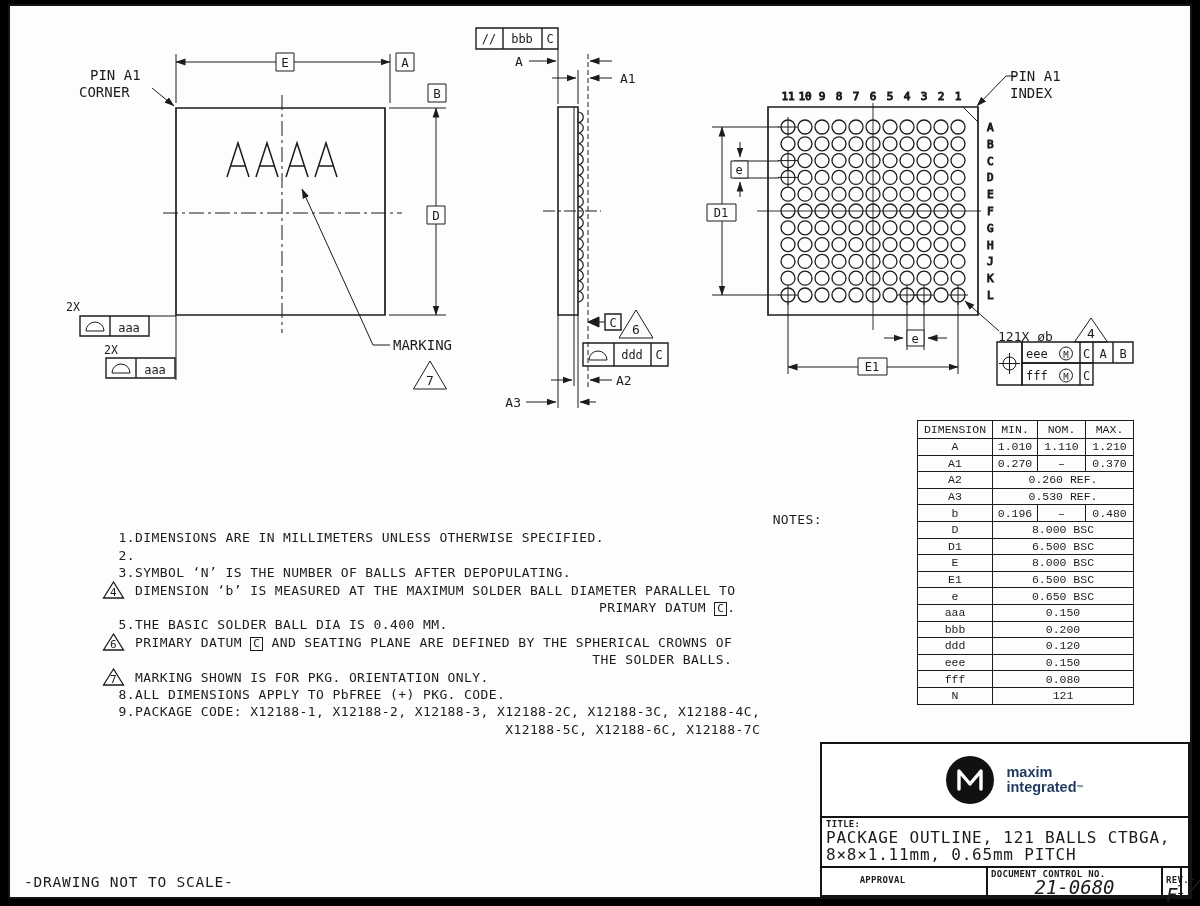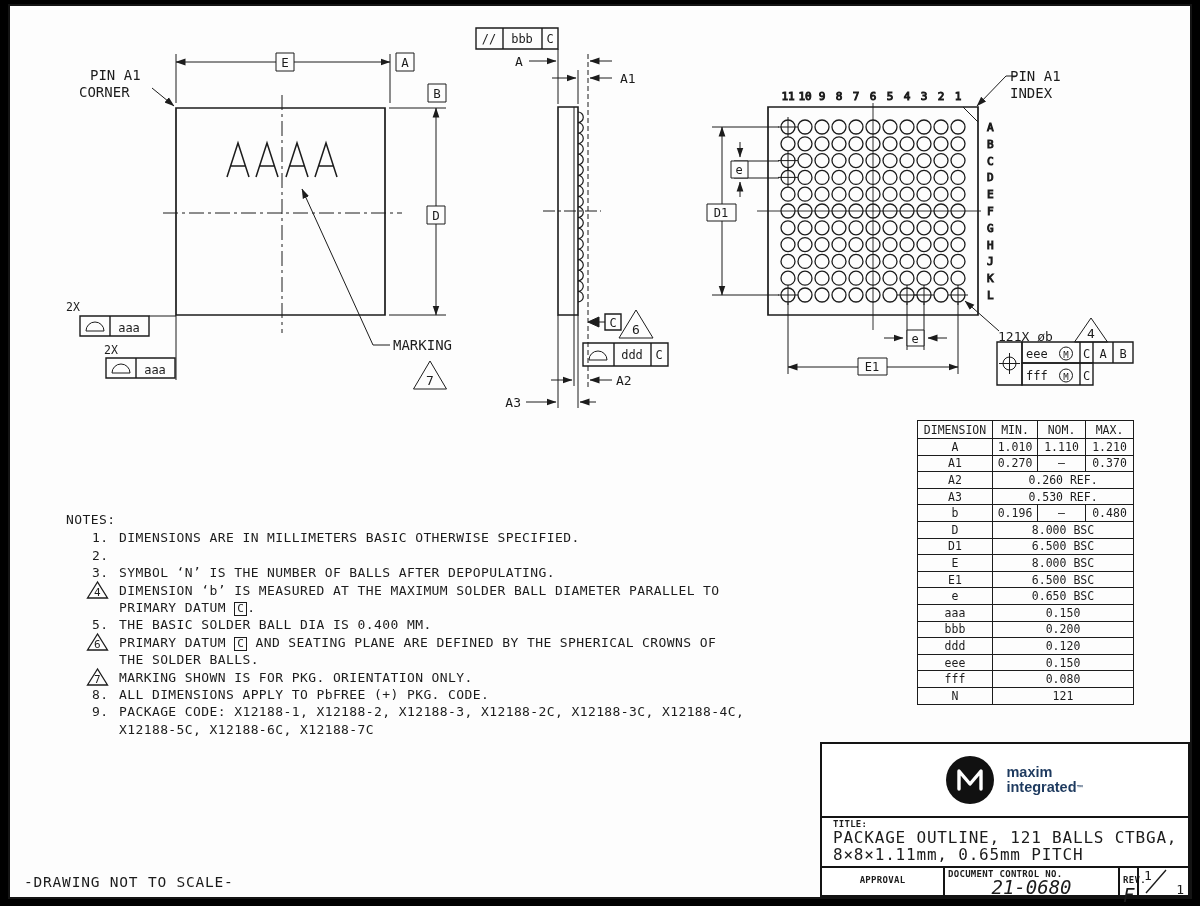--- a/index.html
+++ b/index.html
@@ -3,52 +3,52 @@
 <meta charset="utf-8">
 <style>
   html,body{margin:0;padding:0;background:#000;width:1200px;height:906px;overflow:hidden;}
   #page{position:absolute;left:8px;top:4px;width:1184px;height:895px;background:#fdfdfd;
         border:2px solid #141414;box-sizing:border-box;}
   #drawing{position:absolute;left:0;top:0;width:1200px;height:906px;z-index:2;pointer-events:none;}
   svg text{font-family:"DejaVu Sans Mono",monospace;fill:#1c1c1c;}
   svg line,svg path,svg rect,svg circle,svg polygon,svg polyline{vector-effect:non-scaling-stroke;}
 
   
-  #notes{position:absolute;left:66px;top:511px;width:740px;z-index:3;
+  #notes{position:absolute;left:82px;top:511px;width:740px;z-index:3;
          font-family:"DejaVu Sans Mono",monospace;font-size:13px;letter-spacing:.4px;
-         color:#1c1c1c;line-height:17.4px;}
+         color:#1c1c1c;line-height:17.4px;text-align:right;}
   #notes .nheading{margin-bottom:1px;}
   .nitem{display:flex;align-items:flex-start;}
   .nmark{width:27px;flex:0 0 27px;margin-left:26px;position:relative;}
   .ntext{white-space:pre-line;}
   .nflag{position:absolute;left:-6px;top:-2px;}
   .dbox{border:1px solid #1c1c1c;padding:0 2px;font-size:11px;display:inline-block;line-height:12px;}
 
   
   #dimtable{position:absolute;left:917px;top:420px;z-index:3;border-collapse:collapse;
             font-family:"DejaVu Sans Mono",monospace;font-size:11.5px;color:#1c1c1c;}
   #dimtable td,#dimtable th{border:1.4px solid #1c1c1c;text-align:center;padding:0 2px;height:15.6px;
-            font-weight:normal;}
+            font-weight:normal;font-family:Liberation Mono, monospace;}
   #dimtable th{height:17px;}
   #dimtable .c1{width:70px;} #dimtable .c2{width:40px;} #dimtable .c3{width:43px;} #dimtable .c4{width:43px;}
 
   
   #titleblock{position:absolute;left:820px;top:742px;width:370px;height:155px;z-index:3;
               border:2px solid #141414;box-sizing:border-box;background:#fff;color:#1c1c1c;}
   #tb-logo{height:72px;display:flex;align-items:center;justify-content:center;gap:10px;padding-left:18px;}
   .brandtext{font-family:"Liberation Sans",sans-serif;font-weight:bold;font-size:14.5px;
              color:#1e3a5f;line-height:15px;}
-  #tb-title{border-top:2px solid #141414;height:50px;padding:1px 11px;box-sizing:border-box;}
+  #tb-title{border-top:2px solid #141414;height:50px;padding:1px 4px;box-sizing:border-box;}
   .tb-small{font-family:"DejaVu Sans Mono",monospace;font-size:9px;font-weight:bold;letter-spacing:.3px;}
   .tb-titleline{font-family:"DejaVu Sans Mono",monospace;font-size:16px;letter-spacing:.8px;line-height:17px;white-space:nowrap;}
   #tb-bottom{border-top:2px solid #141414;height:29px;display:flex;}
   .tb-cell{box-sizing:border-box;padding:1px 3px;position:relative;text-align:center;}
   .tb-cell+.tb-cell{border-left:2px solid #141414;}
   #cell-approval{width:121px;}
-  #cell-doc{width:175px;text-align:center;}
+  #cell-doc{width:175px;text-align:center;margin-left:43px;}
   #cell-rev{width:19px;text-align:center;}
   #cell-sheet{width:33px;flex:1;}
   .bignum{font-family:"DejaVu Sans Mono",monospace;font-size:19px;line-height:16px;font-style:italic;}
   #cell-doc .tb-small{display:block;text-align:left;}
   .sh-top{position:absolute;left:5px;top:0;font-family:"DejaVu Sans Mono",monospace;font-size:13px;}
   .sh-bot{position:absolute;right:4px;bottom:0;font-family:"DejaVu Sans Mono",monospace;font-size:13px;}
   .sh-line{position:absolute;left:0;top:0;}
 
   #scalenote{position:absolute;left:24px;top:874px;z-index:3;font-family:"DejaVu Sans Mono",monospace;
              font-size:14.5px;letter-spacing:.8px;color:#1c1c1c;}
@@ -394,21 +394,21 @@
       <text x="1086.5" y="380" font-size="12" text-anchor="middle" stroke="none">C</text>
     </g>
   </g>
 </svg>
 
 <div id="notes">
   <div class="nheading">NOTES:</div>
   <div id="notes-list">
       <div class="nitem">
         <span class="nmark">1.</span>
-        <span class="ntext">DIMENSIONS ARE IN MILLIMETERS BASIC OTHERWISE SPECIFIED.</span>
+        <span class="ntext">DIMENSIONS ARE IN MILLIMETERS UNLESS OTHERWISE SPECIFIED.</span>
       </div>
       <div class="nitem">
         <span class="nmark">2.</span>
       </div>
       <div class="nitem">
         <span class="nmark">3.</span>
         <span class="ntext">SYMBOL ‘N’ IS THE NUMBER OF BALLS AFTER DEPOPULATING.</span>
       </div>
       <div class="nitem">
         <span class="nmark">

